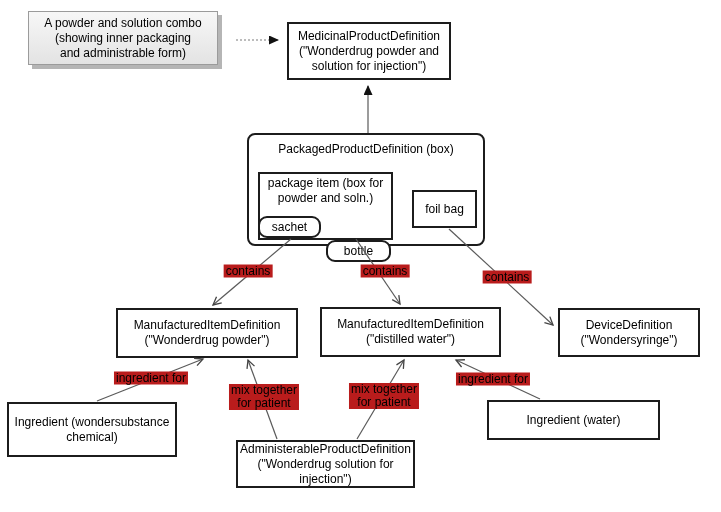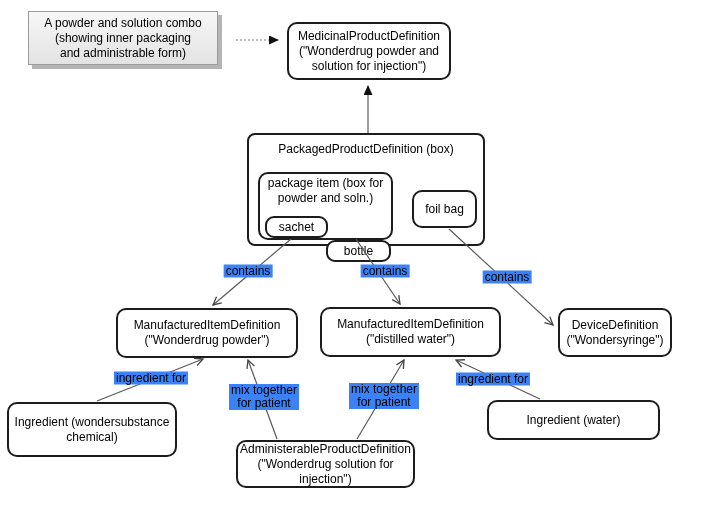--- a/index.html
+++ b/index.html
@@ -3,37 +3,37 @@
 <meta charset="utf-8">
 <style>
   html,body{margin:0;padding:0;background:#ffffff;}
   #canvas{
     position:relative;width:721px;height:512px;background:#ffffff;
     font-family:"Liberation Sans",sans-serif;font-size:12px;color:#000;
     overflow:hidden;
   }
   .node{
     position:absolute;box-sizing:border-box;background:#ffffff;
-    border:2px solid #1c1c1c;border-radius:10px;
+    border:2px solid #1c1c1c;border-radius:0;
     display:flex;align-items:center;justify-content:center;
     text-align:center;white-space:pre-line;line-height:15px;z-index:1;
   }
   .top-text{align-items:flex-start;}
   .pill{border-radius:9px;line-height:14px;}
   .note{
     position:absolute;box-sizing:border-box;
     background:linear-gradient(#f7f7f7,#e3e3e3);
     border:1px solid #9b9b9b;box-shadow:4px 4px 0 #b5b5b5;
     display:flex;align-items:center;justify-content:center;
     text-align:center;white-space:pre-line;line-height:15px;z-index:1;
   }
   .connector-layer{position:absolute;left:0;top:0;z-index:2;pointer-events:none;}
   .edge-label{
     position:absolute;transform:translate(-50%,-50%);
-    background:#3b82f6;padding:0 2px;text-align:center;
+    background:#b91c1c;padding:0 2px;text-align:center;
     white-space:pre-line;line-height:13px;z-index:3;
   }
 </style>
 </head>
 <body>
 
 <div id="canvas">
 
   <div class="note" style="left:28px;top:11px;width:190px;height:54px;">A powder and solution combo
 (showing inner packaging
@@ -41,33 +41,33 @@
 
   <div class="node" style="left:287px;top:22px;width:164px;height:58px;">MedicinalProductDefinition
 ("Wonderdrug powder and
 solution for injection")</div>
 
   <div class="node top-text" style="left:247px;top:133px;width:238px;height:113px;border-radius:8px;padding-top:7px;">PackagedProductDefinition (box)</div>
 
   <div class="node top-text" style="left:258px;top:172px;width:135px;height:68px;padding-top:2px;">package item (box for
 powder and soln.)</div>
 
-  <div class="node pill" style="left:265px;top:216px;width:63px;height:22px;">sachet</div>
+  <div class="node pill" style="left:258px;top:216px;width:63px;height:22px;">sachet</div>
 
   <div class="node pill" style="left:326px;top:216px;width:65px;height:22px;margin-top:24px;">bottle</div>
 
   <div class="node" style="left:412px;top:190px;width:65px;height:38px;">foil bag</div>
 
   <div class="node" style="left:116px;top:308px;width:182px;height:50px;">ManufacturedItemDefinition
 ("Wonderdrug powder")</div>
 
   <div class="node" style="left:320px;top:307px;width:181px;height:50px;">ManufacturedItemDefinition
 ("distilled water")</div>
 
-  <div class="node" style="left:558px;top:308px;width:114px;height:49px;">DeviceDefinition
+  <div class="node" style="left:558px;top:308px;width:142px;height:49px;">DeviceDefinition
 ("Wondersyringe")</div>
 
   <div class="node" style="left:7px;top:402px;width:170px;height:55px;">Ingredient (wondersubstance
 chemical)</div>
 
   <div class="node" style="left:236px;top:440px;width:179px;height:48px;">AdministerableProductDefinition
 ("Wonderdrug solution for
 injection")</div>
 
   <div class="node" style="left:487px;top:400px;width:173px;height:40px;">Ingredient (water)</div>

